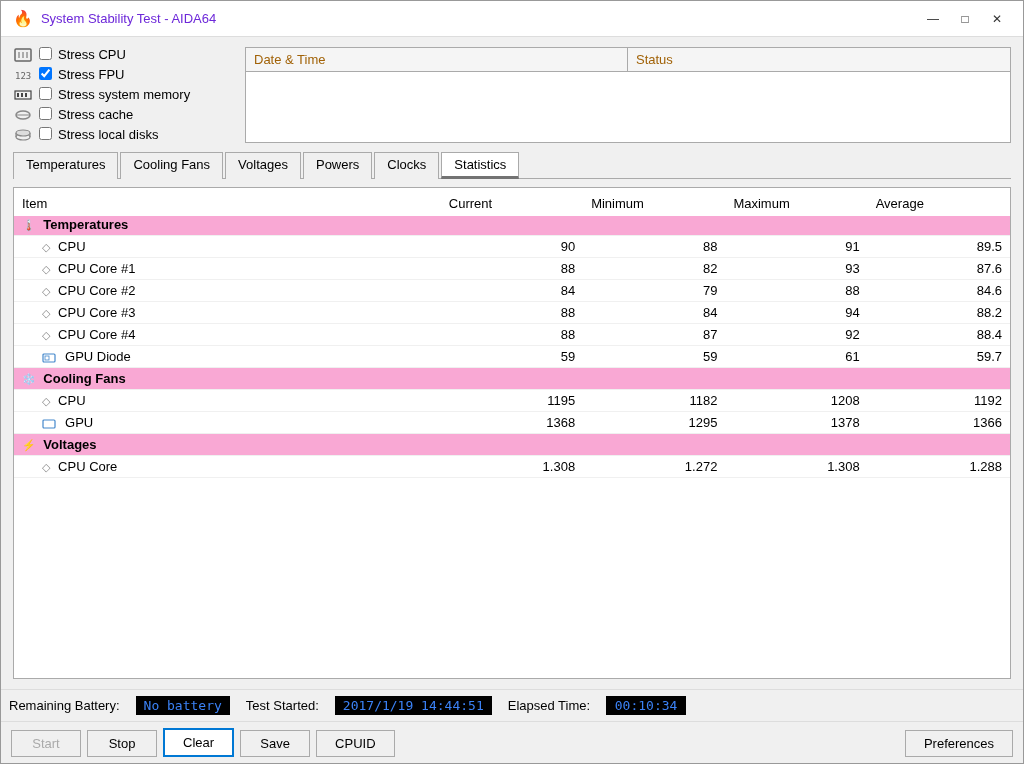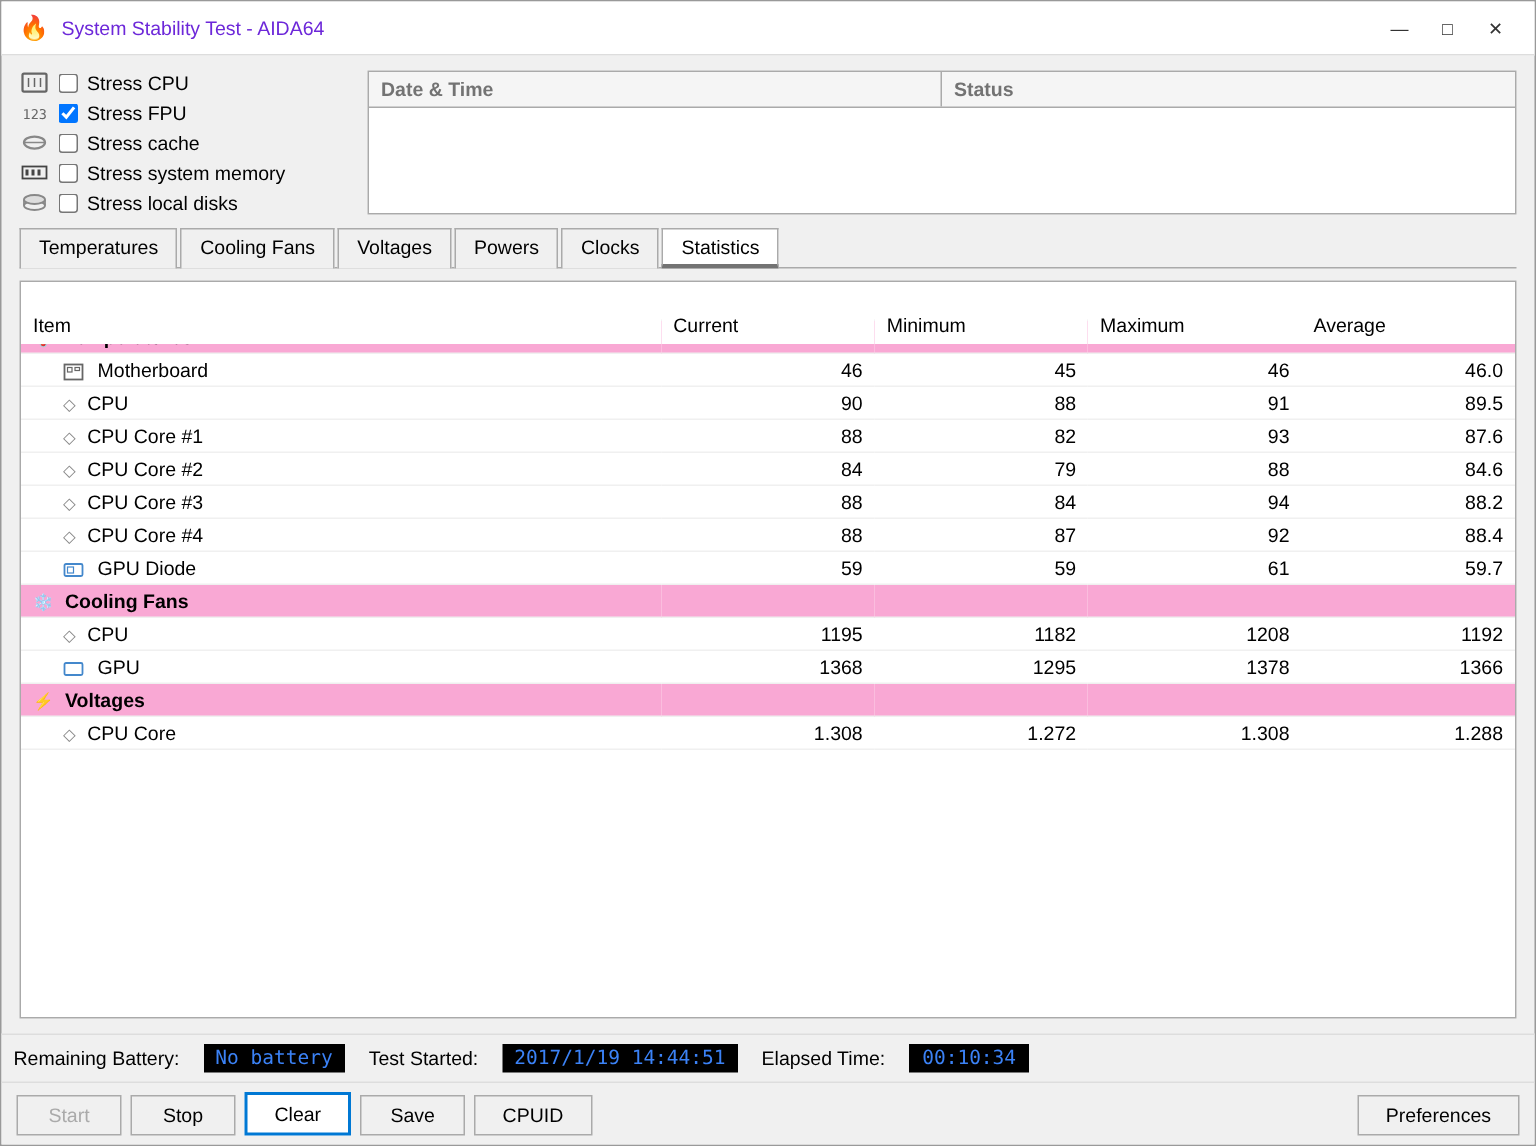--- a/index.html
+++ b/index.html
@@ -73,21 +73,21 @@
     }
 
     .stress-options {
       display: flex;
       flex-direction: column;
       gap: 4px;
       min-width: 220px;
     }
     .stress-item {
       display: flex;
-      align-items: center;
+      align-items: flex-start;
       gap: 6px;
     }
     .stress-icon {
       width: 20px;
       height: 16px;
       display: flex;
       align-items: center;
       justify-content: center;
       font-size: 12px;
       flex-shrink: 0;
@@ -113,22 +113,21 @@
     .log-header {
       display: grid;
       grid-template-columns: 1fr 1fr;
       border-bottom: 1px solid #aaa;
       background: #f5f5f5;
     }
     .log-header-cell {
       padding: 4px 8px;
       font-size: 13px;
       border-right: 1px solid #aaa;
-      color: #737373;
-      font-weight: bold;
+      color: #a16207;
     }
     .log-header-cell:last-child { border-right: none; }
     .log-rows { flex: 1; }
 
     .tabs-section {
       flex-shrink: 0;
     }
     .tabs {
       display: flex;
       gap: 0;
@@ -170,21 +169,21 @@
       border-collapse: collapse;
     }
     .data-table thead th {
       padding: 5px 8px;
       text-align: left;
       font-weight: normal;
       font-size: 13px;
       border-bottom: 1px solid #ddd;
       background: white;
       position: sticky;
-      top: 16px;
+      top: 3px;
       z-index: 2;
     }
     .data-table thead th:not(:first-child) {
       text-align: left;
     }
     .data-table tbody td {
       padding: 3px 8px;
       font-size: 13px;
       border-bottom: 1px solid #f0f0f0;
     }
@@ -300,39 +299,39 @@
                 <text x="1" y="11" font-size="9" fill="#666" font-family="monospace">123</text>
               </svg>
           </span>
           <input type="checkbox" id="cb-fpu" checked="" style="">
           <label class="stress-label" for="cb-fpu">Stress FPU</label>
         </div>
 
         <div class="stress-item">
           <span class="stress-icon">
             <svg width="18" height="14" viewBox="0 0 18 14">
-                <ellipse cx="9" cy="7" rx="7" ry="4" fill="none" stroke="#888" stroke-width="1.5"></ellipse>
-                <line x1="2" y1="7" x2="16" y2="7" stroke="#888" stroke-width="1"></line>
-              </svg>
-          </span>
-          <input type="checkbox" id="cb-cache" style="">
-          <label class="stress-label" for="cb-cache">Stress cache</label>
-        </div>
-
-        <div class="stress-item">
-          <span class="stress-icon">
-            <svg width="18" height="14" viewBox="0 0 18 14">
                 <rect x="1" y="3" width="16" height="8" rx="0" fill="none" stroke="#444" stroke-width="1.2"></rect>
                 <rect x="3" y="5" width="2" height="4" fill="#444"></rect>
                 <rect x="7" y="5" width="2" height="4" fill="#444"></rect>
                 <rect x="11" y="5" width="2" height="4" fill="#444"></rect>
               </svg>
           </span>
           <input type="checkbox" id="cb-memory" style="">
           <label class="stress-label" for="cb-memory">Stress system memory</label>
+        </div>
+
+        <div class="stress-item">
+          <span class="stress-icon">
+            <svg width="18" height="14" viewBox="0 0 18 14">
+                <ellipse cx="9" cy="7" rx="7" ry="4" fill="none" stroke="#888" stroke-width="1.5"></ellipse>
+                <line x1="2" y1="7" x2="16" y2="7" stroke="#888" stroke-width="1"></line>
+              </svg>
+          </span>
+          <input type="checkbox" id="cb-cache" style="">
+          <label class="stress-label" for="cb-cache">Stress cache</label>
         </div>
 
         <div class="stress-item">
           <span class="stress-icon">
             <svg width="18" height="14" viewBox="0 0 18 14">
                 <ellipse cx="9" cy="9" rx="7" ry="3" fill="none" stroke="#888" stroke-width="1.2"></ellipse>
                 <line x1="2" y1="5" x2="2" y2="9" stroke="#888" stroke-width="1.2"></line>
                 <line x1="16" y1="5" x2="16" y2="9" stroke="#888" stroke-width="1.2"></line>
                 <ellipse cx="9" cy="5" rx="7" ry="3" fill="#ddd" stroke="#888" stroke-width="1.2"></ellipse>
               </svg>
@@ -383,36 +382,20 @@
               <td>
                 <span class="row-icon">🌡️</span>
                 <span>Temperatures</span>
               </td>
               <td></td>
                 <td></td>
                 <td></td>
                 <td></td>
             </tr>
 
-            <tr>
-              <td class="indent">
-                <span class="row-icon">
-                  <svg width="14" height="12" style="vertical-align:middle;margin-right:2px" viewBox="0 0 14 12">
-                      <rect x="1" y="1" width="12" height="10" fill="none" stroke="#666" stroke-width="1.2"></rect>
-                      <rect x="3" y="3" width="3" height="3" fill="none" stroke="#666" stroke-width="0.8"></rect>
-                      <rect x="8" y="3" width="3" height="2" fill="none" stroke="#666" stroke-width="0.8"></rect>
-                    </svg>
-                </span>
-                <span>Motherboard</span>
-              </td>
-              <td>46</td>
-              <td>45</td>
-              <td>46</td>
-              <td>46.0</td>
-            </tr>
 
             <tr>
               <td class="indent">
                 <span class="row-icon" style="color:#888">◇</span>
                 <span>CPU</span>
               </td>
               <td>90</td>
               <td>88</td>
               <td>91</td>
               <td>89.5</td>

